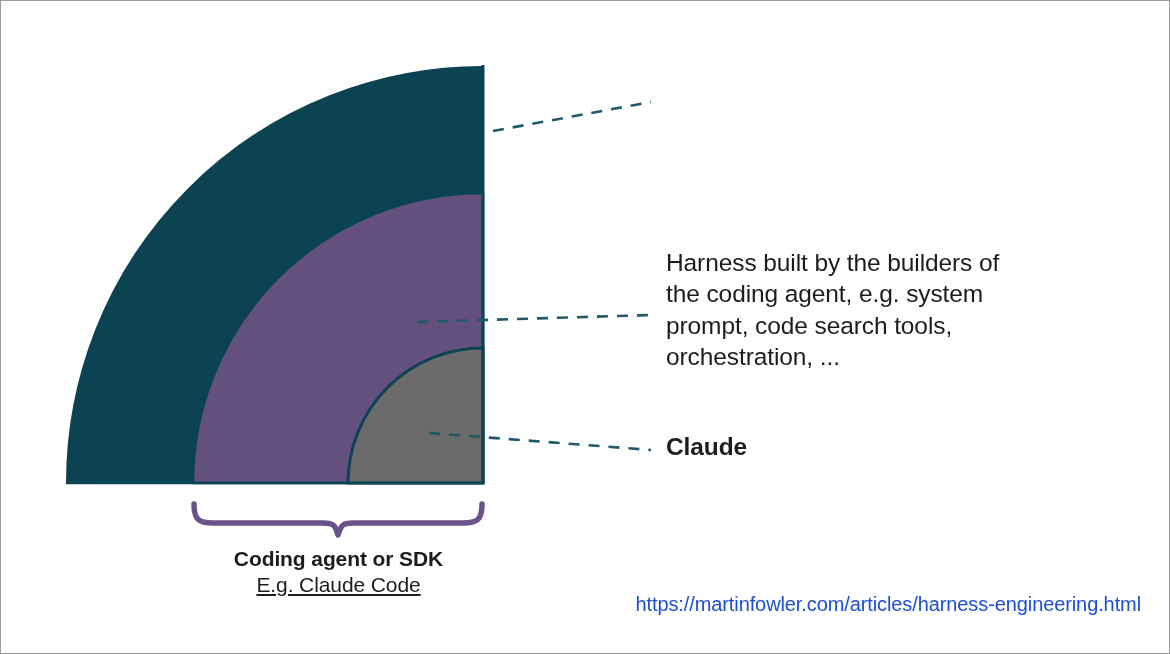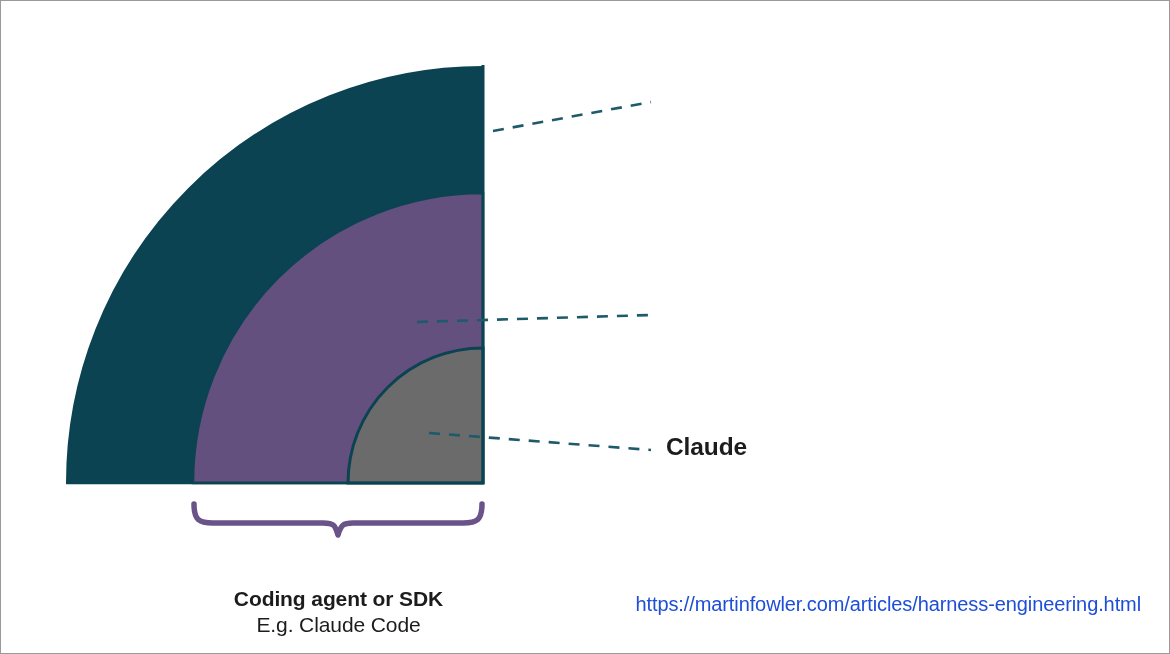--- a/index.html
+++ b/index.html
@@ -52,35 +52,35 @@
   }
 
   
   #brace-caption {
     position: absolute;
     left: 130px;
     top: 545px;
     width: 415px;
     text-align: center;
     color: #1c1c1c;
-    margin-top: 40px;
   }
   #brace-caption .cap-line1 {
     display: block;
     font-size: 21px;
     font-weight: bold;
     line-height: 1.2;
     letter-spacing: -0.1px;
   }
   #brace-caption .cap-line2 {
     display: block;
     font-size: 21px;
     font-weight: normal;
     line-height: 1.3;
     letter-spacing: -0.1px;
+    text-decoration: underline;
   }
 
   
   #source-url {
     position: absolute;
     right: 28px;
     top: 592px;
     font-size: 20px;
     color: #1d4ed8;
     letter-spacing: -0.1px;
@@ -112,20 +112,26 @@
     <path d="M 193 503
              C 193 519, 198 522, 212 522
              L 322 522
              C 333 522, 334 524, 337 534
              C 340 524, 342 522, 352 522
              L 462 522
              C 476 522, 481 519, 481 503" fill="none" stroke="#6a5388" stroke-width="5.5" stroke-linecap="round" stroke-linejoin="round"></path>
   </svg>
 
 
+  <div class="note" id="note-agent-harness">
+    <span class="note-body">Harness built by the builders of
+the coding agent, e.g. system
+prompt, code search tools,
+orchestration, ...</span>
+  </div>
 
   <div class="note" id="note-model">
     <span class="note-title">Claude</span>
   </div>
 
   <div id="brace-caption">
     <span class="cap-line1">Coding agent or SDK</span>
     <span class="cap-line2">E.g. Claude Code</span>
   </div>
 

